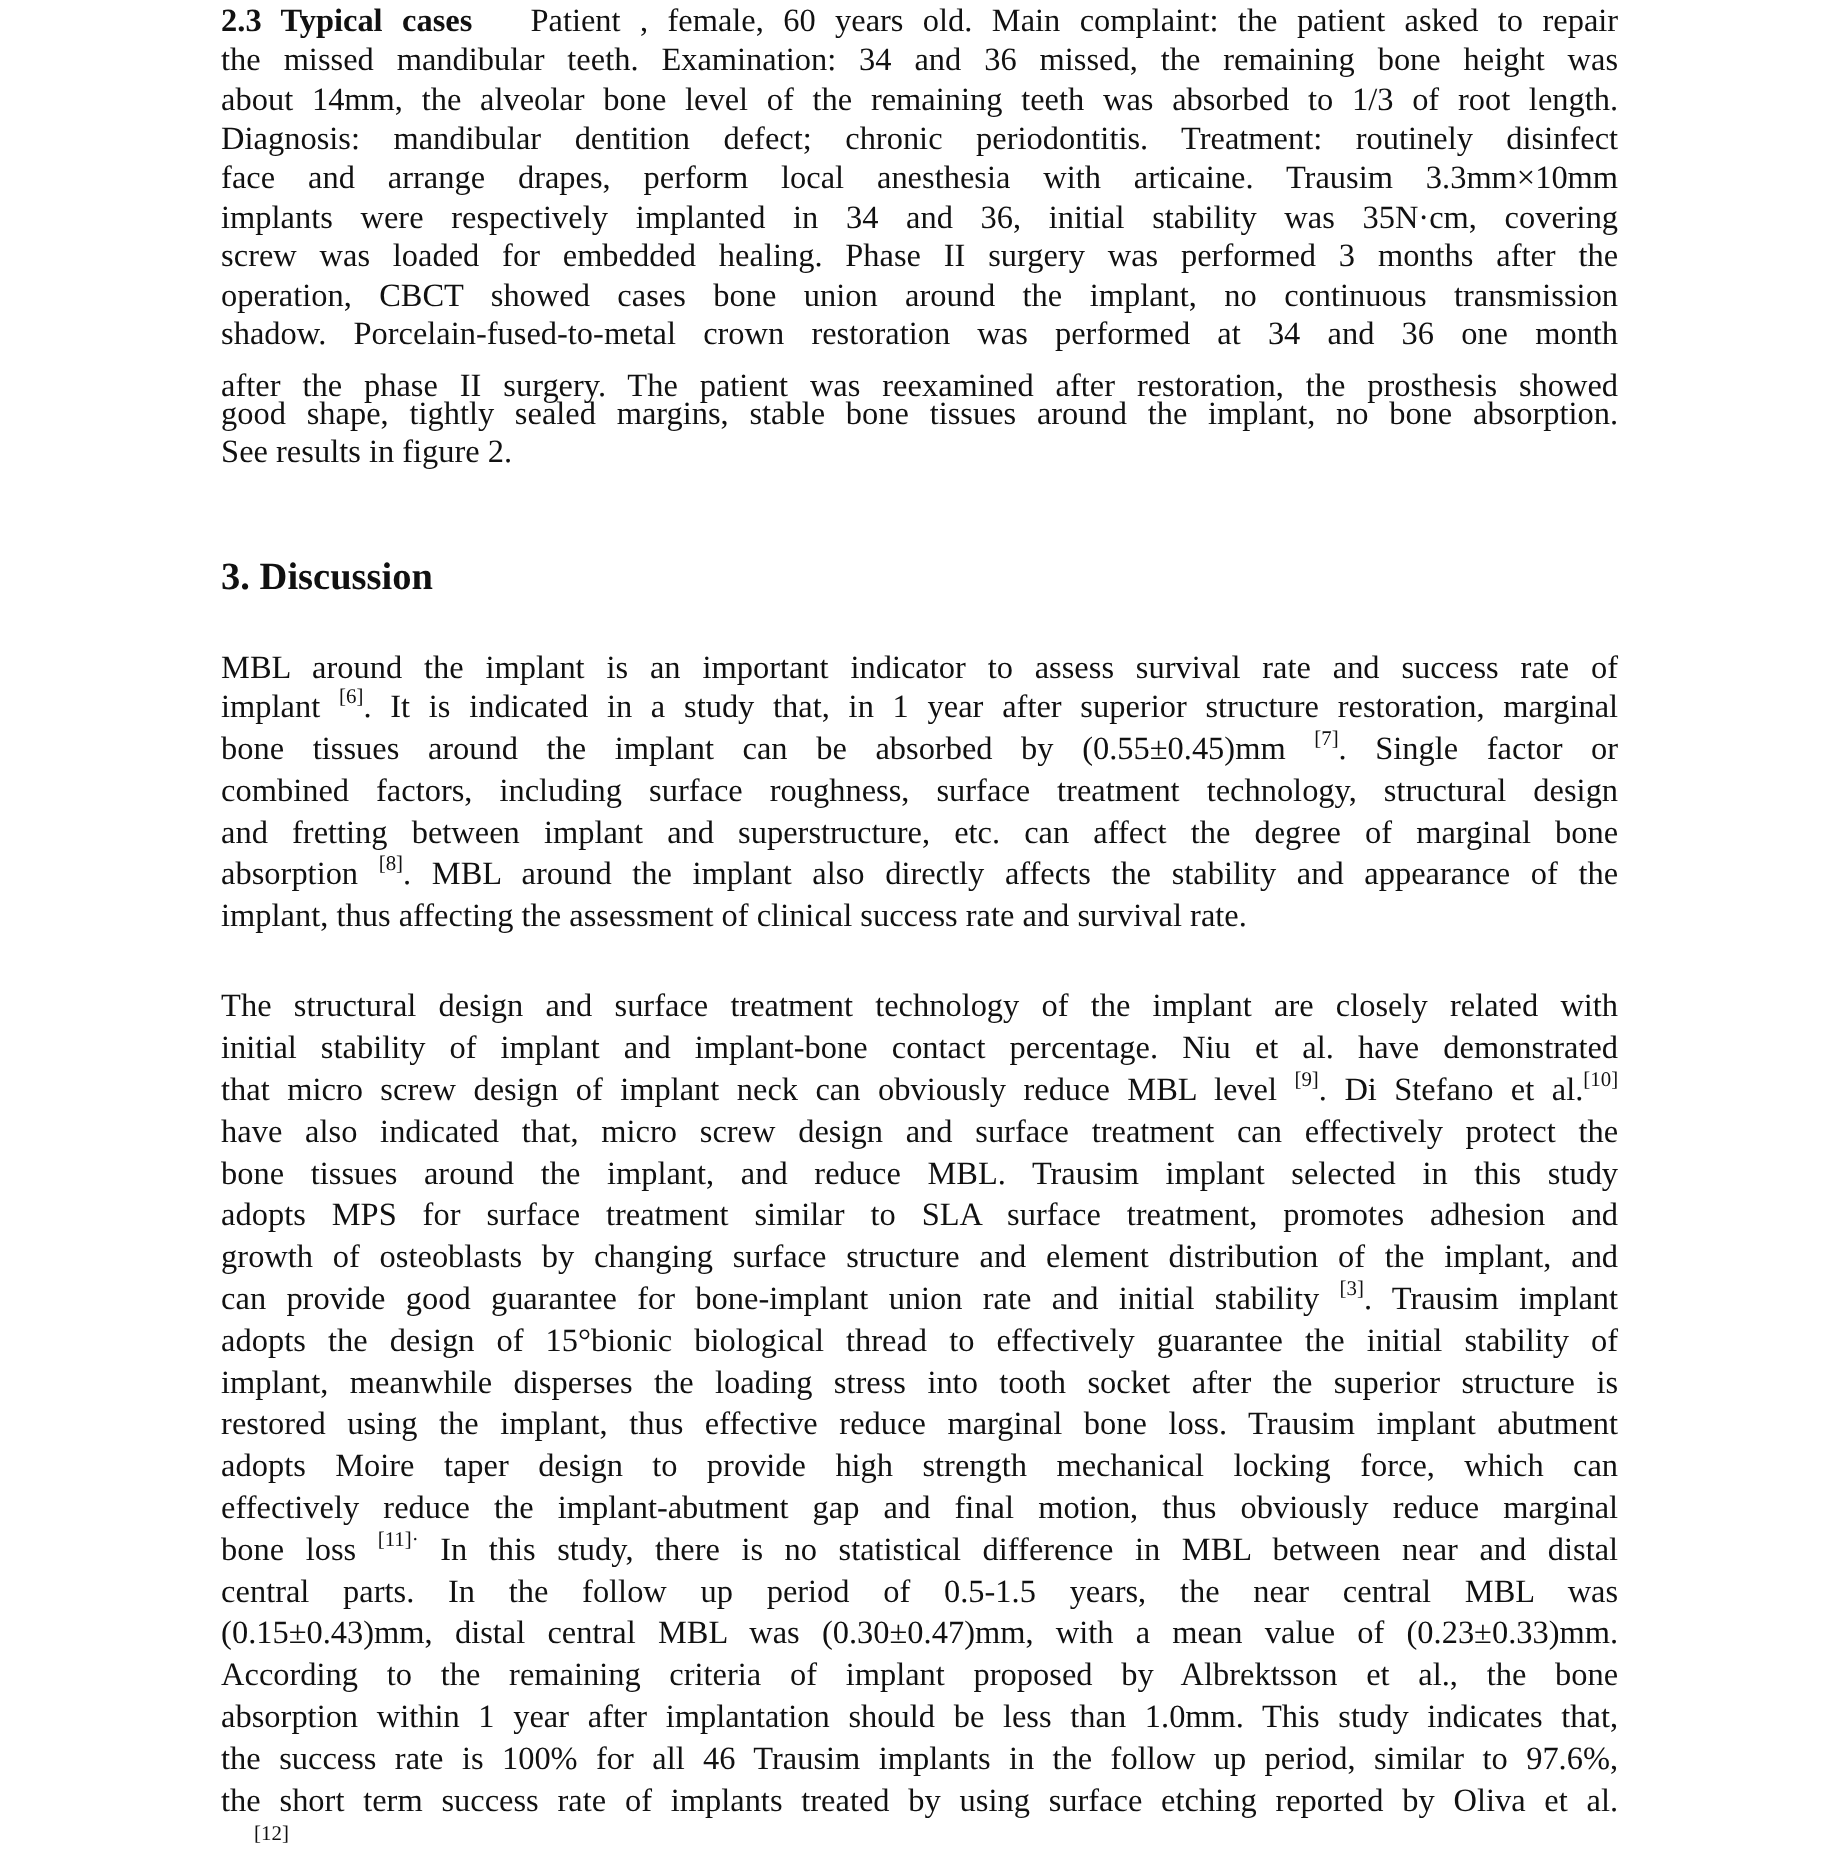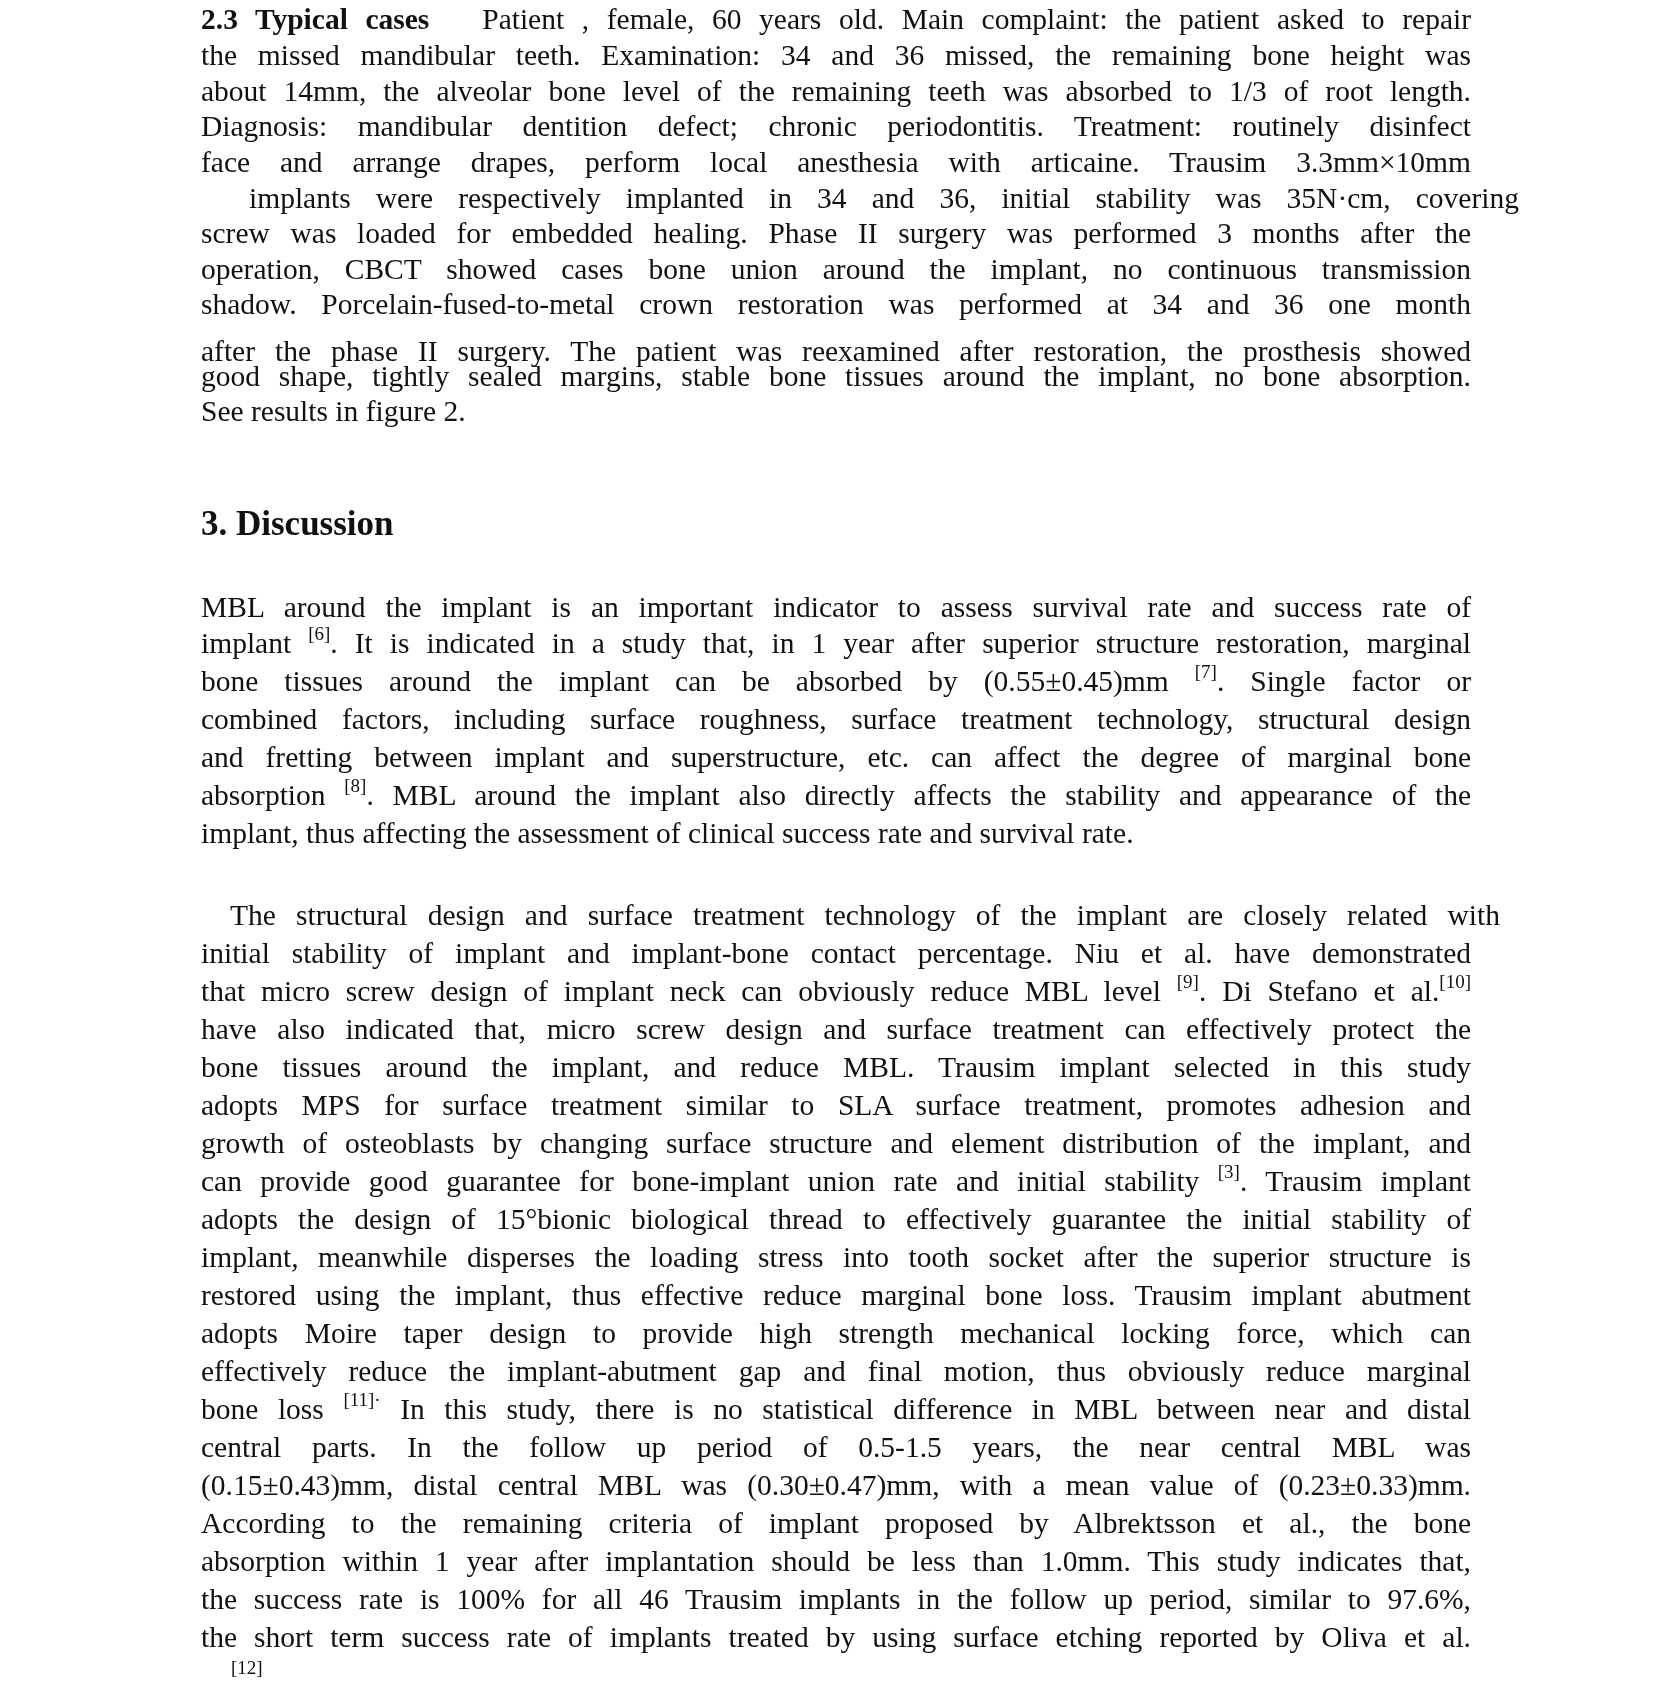--- a/index.html
+++ b/index.html
@@ -20,21 +20,21 @@
 
 <div class="page">
   <div class="col">
 
     <div>
       <div class="line" style="top:0px;"><span class="b">2.3 Typical cases</span>&nbsp;&nbsp;&nbsp;<span>Patient   , female, 60 years old. Main complaint: the patient asked to repair</span></div>
       <div class="line" style="top:36px;">the missed mandibular teeth. Examination: 34 and 36 missed, the remaining bone height was</div>
       <div class="line" style="top:72px;">about 14mm, the alveolar bone level of the remaining teeth was absorbed to 1/3 of root length.</div>
       <div class="line" style="top:107px;">Diagnosis: mandibular dentition defect; chronic periodontitis. Treatment: routinely disinfect</div>
       <div class="line" style="top:143px;">face and arrange drapes, perform local anesthesia with articaine. Trausim 3.3mm×10mm</div>
-      <div class="line" style="top:179px;margin-left:48px;">implants were respectively implanted in 34 and 36, initial stability was 35N·cm, covering</div>
+      <div class="line" style="top:179px;">implants were respectively implanted in 34 and 36, initial stability was 35N·cm, covering</div>
       <div class="line" style="top:214px;">screw was loaded for embedded healing. Phase II surgery was performed 3 months after the</div>
       <div class="line" style="top:250px;">operation, CBCT showed cases bone union around the implant, no continuous transmission</div>
       <div class="line" style="top:285px;">shadow. Porcelain-fused-to-metal crown restoration was performed at 34 and 36 one month</div>
       <div class="line" style="top:321px;margin-top:11px;">after the phase II surgery. The patient was reexamined after restoration, the prosthesis showed</div>
       <div class="line" style="top:357px;">good shape, tightly sealed margins, stable bone tissues around the implant, no bone absorption.</div>
       <div class="line last" style="top:392px;">See results in figure 2.</div>
     </div>
 
     <div class="heading" style="top:502px;">3. Discussion</div>
 
@@ -42,21 +42,21 @@
       <div class="line" style="top:588px;">MBL around the implant is an important indicator to assess survival rate and success rate of</div>
       <div class="line" style="top:624px;"><span>implant </span><sup>[6]</sup><span>. It is indicated in a study that, in 1 year after superior structure restoration, marginal</span></div>
       <div class="line" style="top:662px;"><span>bone tissues around the implant can be absorbed by (0.55±0.45)mm </span><sup>[7]</sup><span>. Single factor or</span></div>
       <div class="line" style="top:700px;">combined factors, including surface roughness, surface treatment technology, structural design</div>
       <div class="line" style="top:738px;">and fretting between implant and superstructure, etc. can affect the degree of marginal bone</div>
       <div class="line" style="top:776px;"><span>absorption </span><sup>[8]</sup><span>. MBL around the implant also directly affects the stability and appearance of the</span></div>
       <div class="line last" style="top:814px;">implant, thus affecting the assessment of clinical success rate and survival rate.</div>
     </div>
 
     <div>
-      <div class="line" style="top:896px;margin-left:29px;">The structural design and surface treatment technology of the implant are closely related with</div>
+      <div class="line" style="top:896px;">The structural design and surface treatment technology of the implant are closely related with</div>
       <div class="line" style="top:934px;">initial stability of implant and implant-bone contact percentage. Niu et al. have demonstrated</div>
       <div class="line" style="top:972px;"><span>that micro screw design of implant neck can obviously reduce MBL level </span><sup>[9]</sup><span>. Di Stefano et al.</span><sup>[10]</sup></div>
       <div class="line" style="top:1010px;">have also indicated that,  micro screw design and surface treatment can effectively protect the</div>
       <div class="line" style="top:1048px;">bone tissues around the implant, and reduce MBL. Trausim implant selected in this study</div>
       <div class="line" style="top:1086px;">adopts MPS for surface treatment similar to SLA surface treatment, promotes adhesion and</div>
       <div class="line" style="top:1124px;">growth of osteoblasts by changing surface structure and element distribution of the implant, and</div>
       <div class="line" style="top:1162px;"><span>can provide good guarantee for bone-implant union rate and initial stability </span><sup>[3]</sup><span>. Trausim implant</span></div>
       <div class="line" style="top:1200px;">adopts the design of 15°bionic biological thread to effectively guarantee the initial stability of</div>
       <div class="line" style="top:1238px;">implant, meanwhile disperses the loading stress into tooth socket after the superior structure is</div>
       <div class="line" style="top:1276px;">restored using the implant, thus effective reduce marginal bone loss. Trausim implant abutment</div>

